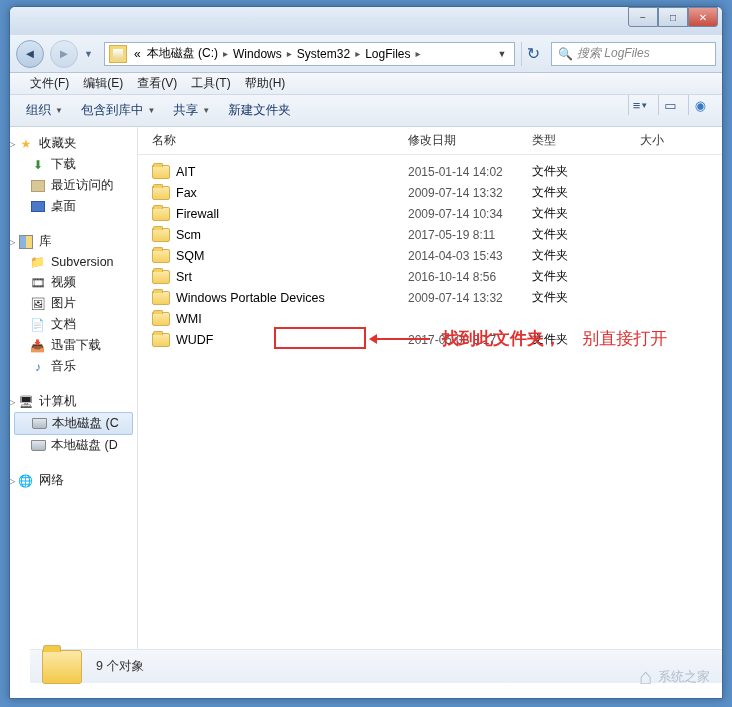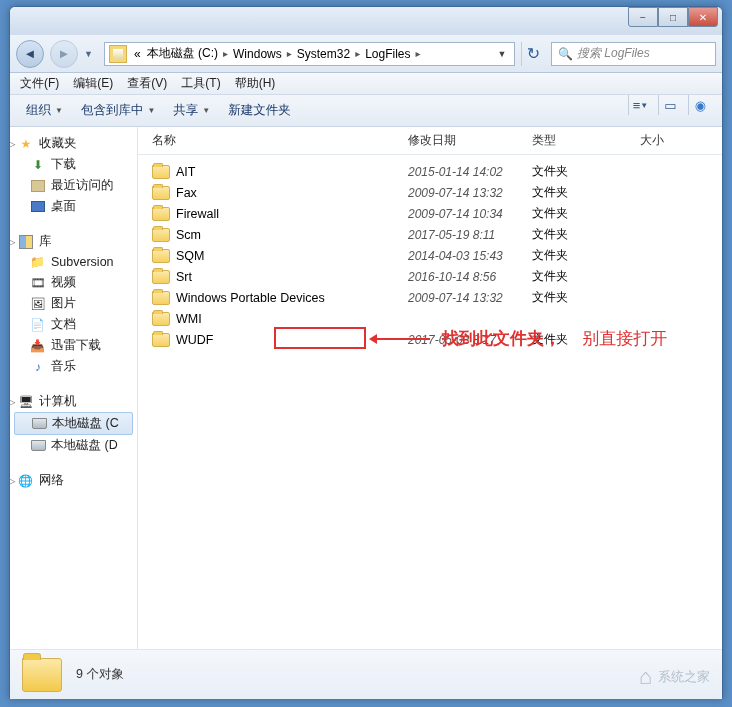--- a/index.html
+++ b/index.html
@@ -23,21 +23,21 @@
 .addr-icon::before { content: ""; position: absolute; inset: 3px; background: linear-gradient(#fff, #e8d89a); }
 .crumb { padding: 0 3px; color: #000; white-space: nowrap; }
 .chev { color: #555; font-size: 10px; padding: 0 2px; }
 .addr-spacer { flex: 1; }
 .addr-drop { width: 16px; color: #444; font-size: 9px; text-align: center; }
 .refresh-btn { width: 24px; height: 24px; border-left: 1px solid #c0cddc; display: flex; align-items: center; justify-content: center; color: #2c5a9a; }
 
 .search-box { width: 165px; height: 24px; background: #fff; border: 1px solid #a0b4cc; display: flex; align-items: center; padding: 0 6px; font-size: 12px; color: #888; font-style: italic; }
 .search-box .sicon { margin-right: 4px; color: #777; font-style: normal; }
 
-.menubar { height: 22px; background: linear-gradient(#f5f8fc, #e8eef6); border-bottom: 1px solid #d0dae6; display: flex; align-items: center; padding: 0 10px; font-size: 12px; gap: 14px; }
+.menubar { height: 22px; background: linear-gradient(#f5f8fc, #e8eef6); border-bottom: 1px solid #d0dae6; display: flex; align-items: center; padding: 0 20px; font-size: 12px; gap: 14px; }
 .menubar span { color: #222; }
 
 .toolbar { height: 32px; background: linear-gradient(#f2f6fb, #e4ebf4); border-bottom: 1px solid #cad5e3; display: flex; padding: 0 10px; font-size: 12.5px; color: #1a3a6a; gap: 6px; }
 .tb-item { display: flex; align-items: center; gap: 4px; padding: 2px 6px; }
 .tb-drop { font-size: 8px; color: #555; }
 .tb-spacer { flex: 1; }
 .tb-icon { width: 24px; height: 20px; border-left: 1px solid #c0cddc; display: flex; align-items: center; justify-content: center; color: #3a5a8a; font-size: 13px; }
 
 .body-area { display: flex; height: 522px; }
 
@@ -62,30 +62,30 @@
 .col-date { width: 124px; }
 .col-type { width: 108px; }
 .col-size { flex: 1; }
 
 .file-list { flex: 1; position: relative; padding-top: 6px; }
 .file-row { display: flex; align-items: center; height: 21px; padding-left: 14px; font-size: 12.5px; color: #000; }
 .hl-box { position: absolute; border: 2px solid #e03030; left: 136px; width: 92px; height: 22px; top: 172px; pointer-events: none; }
 .folder-icon-sm { width: 18px; height: 14px; background: linear-gradient(#fce9a8, #f5d060); border: 1px solid #d4b050; border-radius: 0 2px 2px 2px; margin-right: 6px; position: relative; }
 .folder-icon-sm::before { content: ""; position: absolute; top: -3px; left: 0; width: 8px; height: 3px; background: #f5d060; border: 1px solid #d4b050; border-bottom: none; border-radius: 2px 2px 0 0; }
 .fname { width: 232px; }
-.fdate { width: 124px; color: #555; font-size: 12px; font-style: italic; }
+.fdate { width: 124px; color: #555; font-size: 12px; }
 .ftype { width: 108px; color: #000000; font-size: 12px; }
 
 .annotation { position: absolute; top: 172px; left: 234px; display: flex; align-items: center; color: #e03030; font-size: 17px; pointer-events: none; }
 .annotation .arrow-line { width: 58px; height: 2px; background: #e03030; position: relative; }
 .annotation .arrow-line::before { content: ""; position: absolute; left: -8px; top: -4px; border: 5px solid transparent; border-right: 8px solid #e03030; }
 .annotation .txt1 { margin-left: 12px; font-weight: bold; }
 .annotation .txt2 { }
 
-.statusbar { height: 50px; border-top: 1px solid #dfe6ef; background: linear-gradient(#f4f7fb, #e9eff7); display: flex; align-items: center; padding: 0 12px; gap: 14px; font-size: 12.5px; color: #333; }
+.statusbar { height: 34px; border-top: 1px solid #dfe6ef; background: linear-gradient(#f4f7fb, #e9eff7); display: flex; align-items: center; padding: 0 12px; gap: 14px; font-size: 12.5px; color: #333; margin-left: 20px; }
 .big-folder { width: 40px; height: 34px; background: linear-gradient(#fce9a8, #f3c94a); border: 1px solid #d4b050; border-radius: 0 3px 3px 3px; position: relative; }
 .big-folder::before { content: ""; position: absolute; top: -6px; left: 0; width: 16px; height: 6px; background: #f3c94a; border: 1px solid #d4b050; border-bottom: none; border-radius: 3px 3px 0 0; }
 
 .watermark { position: absolute; right: 12px; bottom: 8px; display: flex; align-items: center; gap: 6px; color: rgba(120,140,160,0.5); font-size: 13px; }
 .watermark .logo { font-size: 22px; }
 </style>
 </head>
 <body>
 
 <div class="window">

